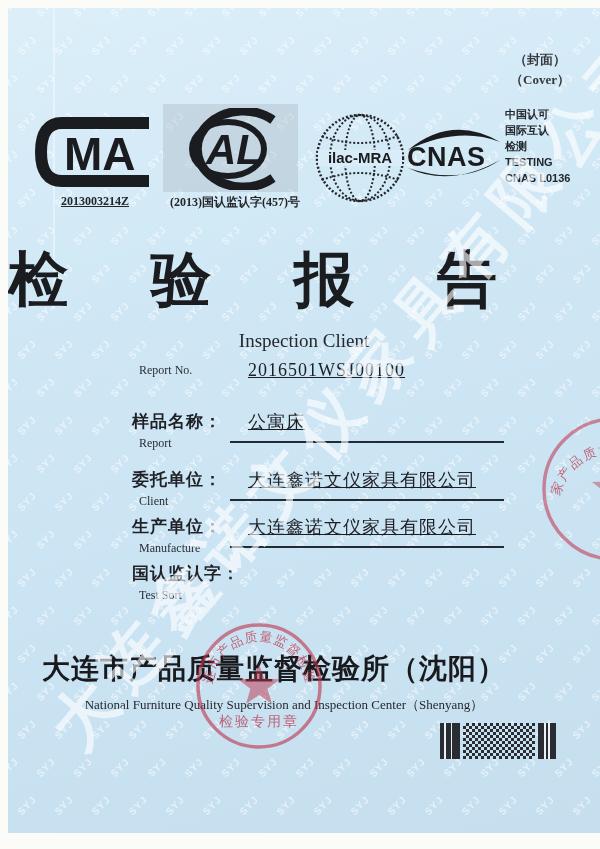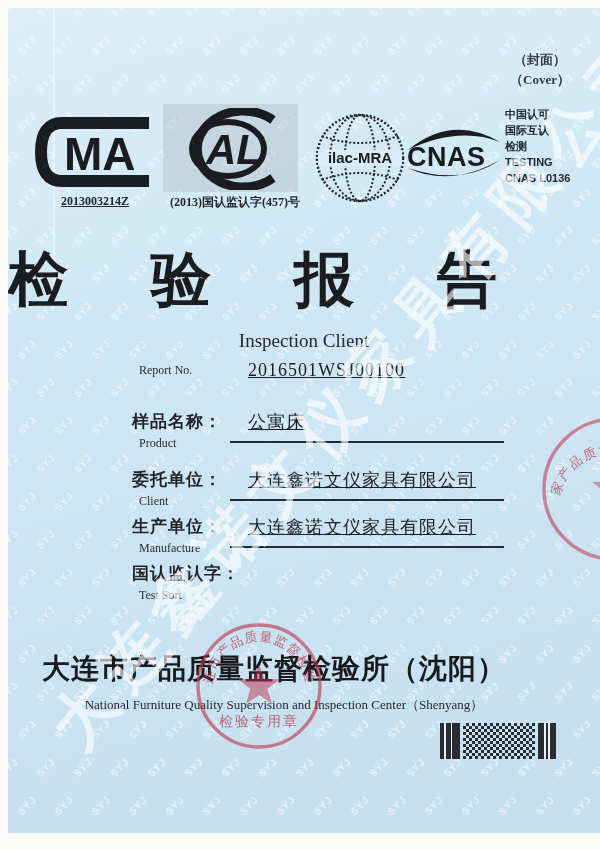--- a/index.html
+++ b/index.html
@@ -524,21 +524,21 @@
   <div class="form">
     <div class="row mb1">
       <div class="lbl">
         <div class="en">Report No.</div>
       </div>
       <div class="val no-line">2016501WSJ00100</div>
     </div>
     <div class="row mb2">
       <div class="lbl">
         <div class="zh">样品名称：</div>
-        <div class="en">Product</div>
+        <div class="en">Report</div>
       </div>
       <div class="val">公寓床</div>
     </div>
     <div class="row mb3">
       <div class="lbl">
         <div class="zh">委托单位：</div>
         <div class="en">Client</div>
       </div>
       <div class="val">大连鑫诺文仪家具有限公司</div>
     </div>

